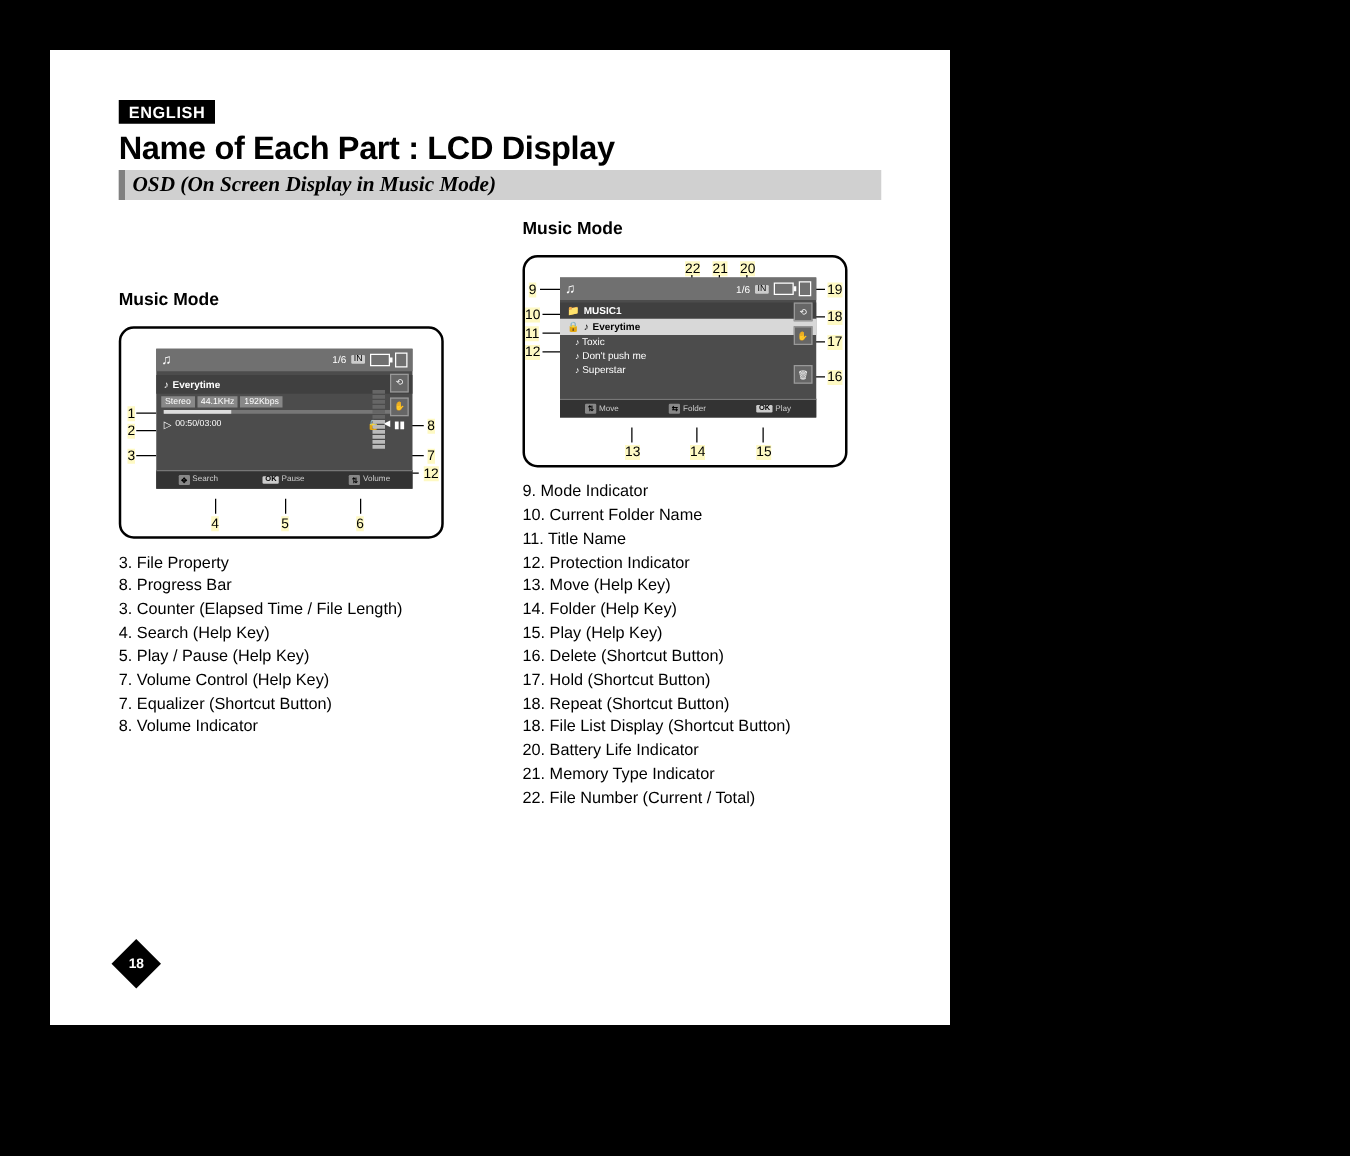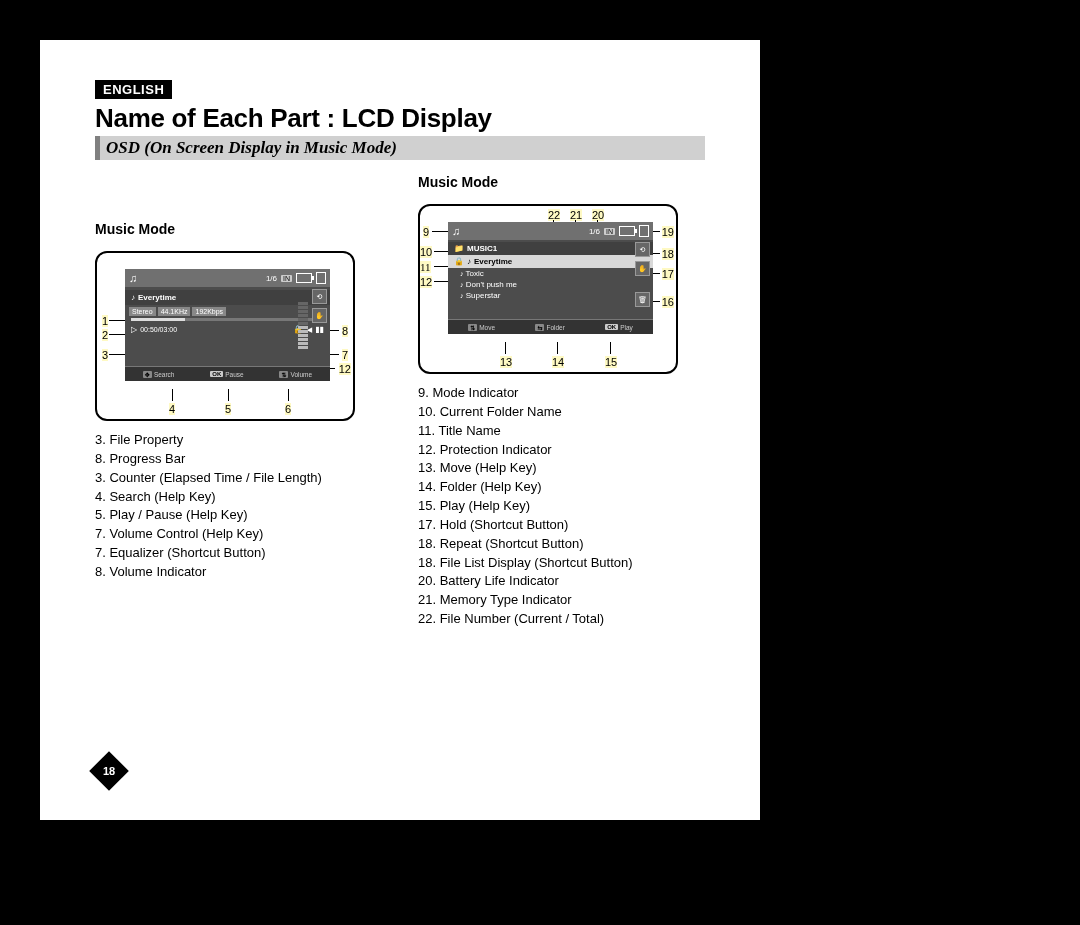--- a/index.html
+++ b/index.html
@@ -306,21 +306,21 @@
 
         <span class="callout" style="left:128px; top:3px;">22</span>
         <span class="callout" style="left:150px; top:3px;">21</span>
         <span class="callout" style="left:172px; top:3px;">20</span>
         <div class="leader leader-v" style="left:133px; top:14px; height:4px;"></div>
         <div class="leader leader-v" style="left:155px; top:14px; height:4px;"></div>
         <div class="leader leader-v" style="left:177px; top:14px; height:4px;"></div>
 
         <span class="callout" style="left:3px; top:20px;">9</span>
         <span class="callout" style="left:0px; top:40px;">10</span>
-        <span class="callout" style="left:0px; top:55px;font-family:Liberation Serif, serif;">11</span>
+        <span class="callout" style="left:0px; top:55px;">11</span>
         <span class="callout" style="left:0px; top:70px;">12</span>
         <div class="leader" style="left:12px; top:25px; width:16px;"></div>
         <div class="leader" style="left:14px; top:45px; width:14px;"></div>
         <div class="leader" style="left:14px; top:60px; width:14px;"></div>
         <div class="leader" style="left:14px; top:75px; width:14px;"></div>
 
         <span class="callout" style="right:2px; top:20px;margin-left:41px;">19</span>
         <span class="callout" style="right:2px; top:42px;">18</span>
         <span class="callout" style="right:2px; top:62px;">17</span>
         <span class="callout" style="right:2px; top:90px;">16</span>
@@ -382,20 +382,21 @@
       </div>
 
       <ul class="list">
         <li>9. Mode Indicator</li>
         <li>10. Current Folder Name</li>
         <li>11. Title Name</li>
         <li>12. Protection Indicator</li>
         <li>13. Move (Help Key)</li>
         <li>14. Folder (Help Key)</li>
         <li>15. Play (Help Key)</li>
+        <li>16. Delete (Shortcut Button)</li>
         <li>17. Hold (Shortcut Button)</li>
         <li>18. Repeat (Shortcut Button)</li>
         <li>18. File List Display (Shortcut Button)</li>
         <li>20. Battery Life Indicator</li>
         <li>21. Memory Type Indicator</li>
         <li>22. File Number (Current / Total)</li>
       </ul>
     </div>
   </div>
 

